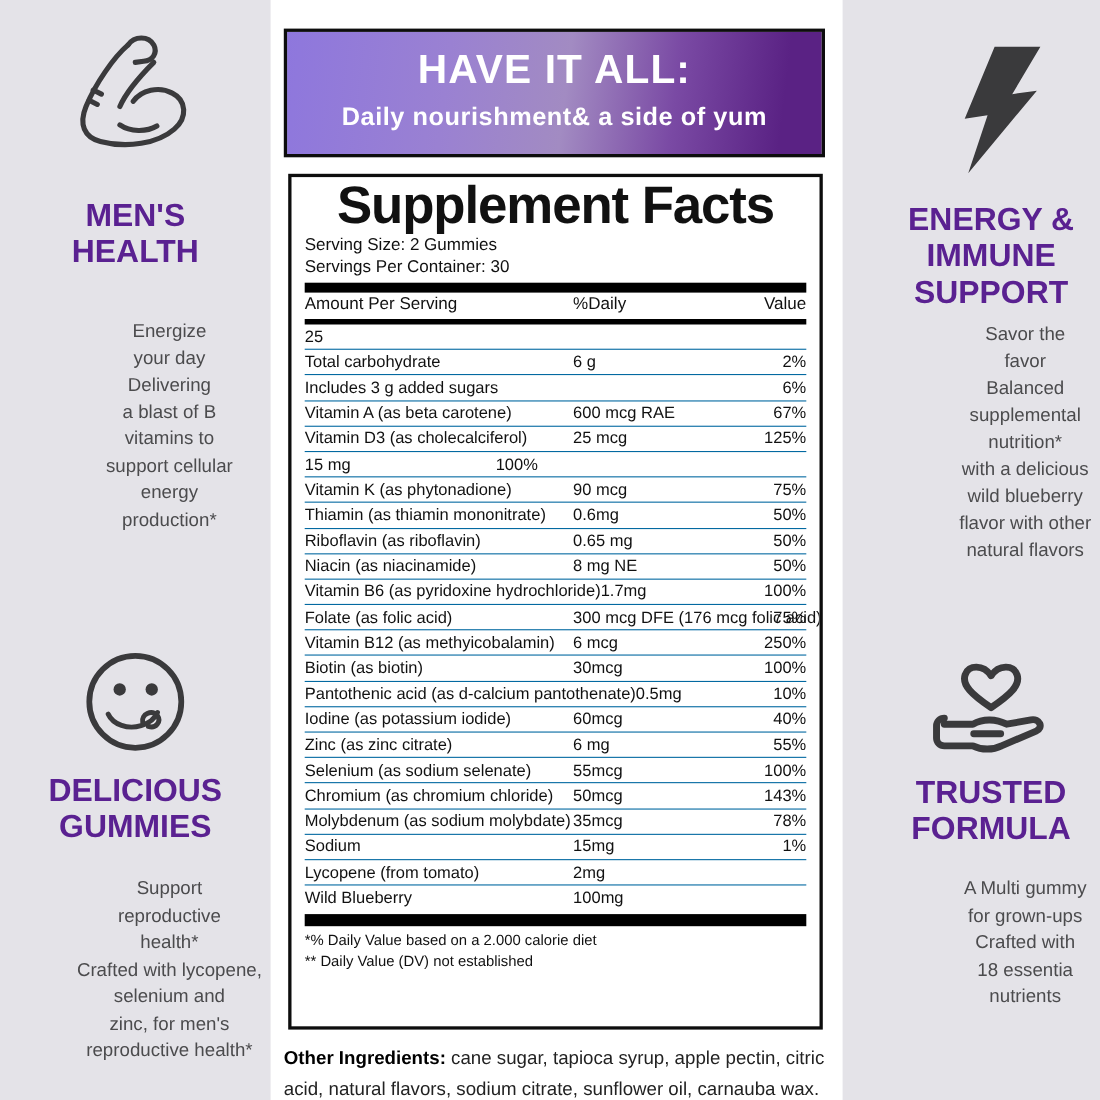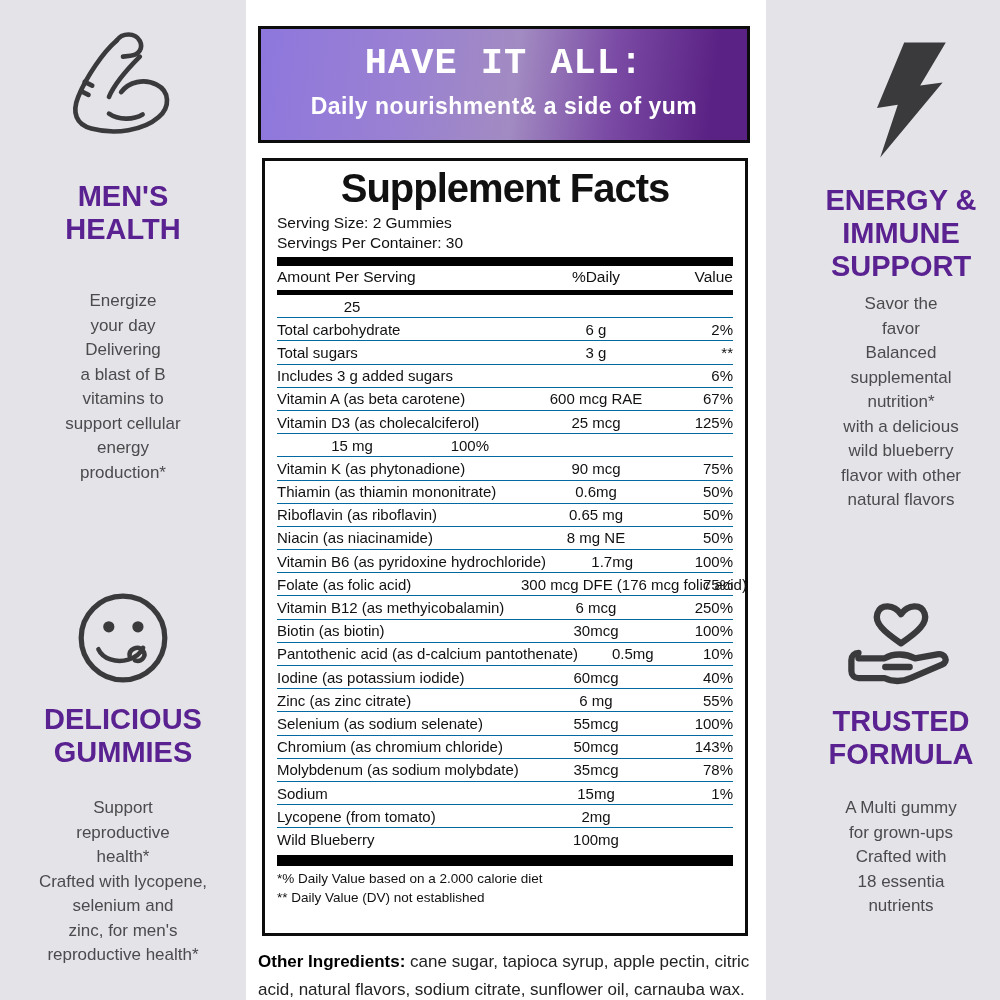--- a/index.html
+++ b/index.html
@@ -9,60 +9,60 @@
     font-family:"Liberation Sans", sans-serif;
     -webkit-font-smoothing:antialiased;
   }
   
   .panel{position:absolute;left:246px;top:0;width:520px;height:1000px;background:#fff;}
   .banner{
     position:absolute;left:12px;top:26px;width:492px;height:117px;
     box-sizing:border-box;border:3px solid #0d0d0d;text-align:center;color:#fff;
     background:linear-gradient(97deg,#8e77dd 0%,#9a81d2 30%,#a28bc2 52%,#7a4aa4 72%,#5a2284 92%);
   }
-  .banner-title{font-size:37px;font-weight:bold;margin-top:13px;letter-spacing:1px;font-family:Liberation Mono, monospace;}
+  .banner-title{font-size:37px;font-weight:bold;margin-top:13px;letter-spacing:1px;}
   .banner-subtitle{font-size:23px;font-weight:bold;margin-top:9px;letter-spacing:.5px;}
 
   .facts{
     position:absolute;left:16px;top:158px;width:486px;height:778px;
     box-sizing:border-box;border:3px solid #0d0d0d;background:#fff;
     padding:4px 12px 0 12px;overflow:hidden;
   }
-  .facts-title{text-align:center;font-size:40px;font-weight:bold;letter-spacing:-1px;line-height:46px;margin-bottom:2px;}
+  .facts-title{text-align:center;font-size:48px;font-weight:bold;letter-spacing:-1px;line-height:46px;margin-bottom:2px;}
   .serving-line{font-size:15.5px;line-height:20px;}
   .bar{background:#000;height:9px;margin:4px 0 0 0;}
   .bar.thin{height:5px;margin:2px 0 0 0;}
   .bar.bottom{height:11px;margin:4px 0 3px 0;}
   .hdr-row{display:flex;font-size:15.5px;line-height:22px;align-items:baseline;}
   .rows{}
   .row{display:flex;align-items:baseline;font-size:15px;line-height:17px;padding:2.6px 0 2.6px 0;}
   .row + .row{border-top:1px solid #0369a1;}
   .c-name{flex:1;white-space:nowrap;}
-  .c-amt{width:150px;text-align:center;white-space:nowrap;}
+  .c-amt{width:150px;text-align:left;white-space:nowrap;}
   .c-amt.wide{text-align:right;}
   .c-dv{width:62px;text-align:right;white-space:nowrap;}
   .footnote{font-size:13.5px;line-height:19px;}
   .footnotes{margin-top:2px;}
 
   .other-ing{
     position:absolute;left:12px;top:948px;width:498px;
     font-size:17px;line-height:28px;color:#222;
   }
   .other-ing b{font-weight:bold;color:#000;}
 
   
   .side-block{position:absolute;text-align:center;}
   .left-col .side-block{left:0;width:246px;}
   .right-col .side-block{left:766px;width:234px;padding-left:18px;}
   .feature-title{
     color:#5a2191;font-weight:bold;font-size:29px;line-height:33px;
     white-space:pre-line;letter-spacing:0;
   }
   .feature-body{
-    color:#4b4b4d;font-size:17px;line-height:24.5px;white-space:pre-line;
+    color:#4b4b4d;font-size:17px;line-height:24.5px;white-space:pre-line;margin-left:31px;
   }
   .icon-wrap{display:flex;justify-content:center;align-items:center;width:100%;}
 </style>
 </head>
 <body>
 
 <div class="left-col">
 
   <div class="side-block icon-wrap" style="top:24px;">
     <svg width="140" height="140" viewBox="0 0 150 150">
@@ -181,25 +181,20 @@
     <div class="c-amt">25</div>
     <div class="c-dv"></div>
   </div>
 
   <div class="row">
     <div class="c-name">Total carbohydrate</div>
     <div class="c-amt">6 g</div>
     <div class="c-dv">2%</div>
   </div>
 
-  <div class="row">
-    <div class="c-name">Total sugars</div>
-    <div class="c-amt">3 g</div>
-    <div class="c-dv">**</div>
-  </div>
 
   <div class="row">
     <div class="c-name">Includes 3 g added sugars</div>
     <div class="c-amt"></div>
     <div class="c-dv">6%</div>
   </div>
 
   <div class="row">
     <div class="c-name">Vitamin A (as beta carotene)</div>
     <div class="c-amt">600 mcg RAE</div>

